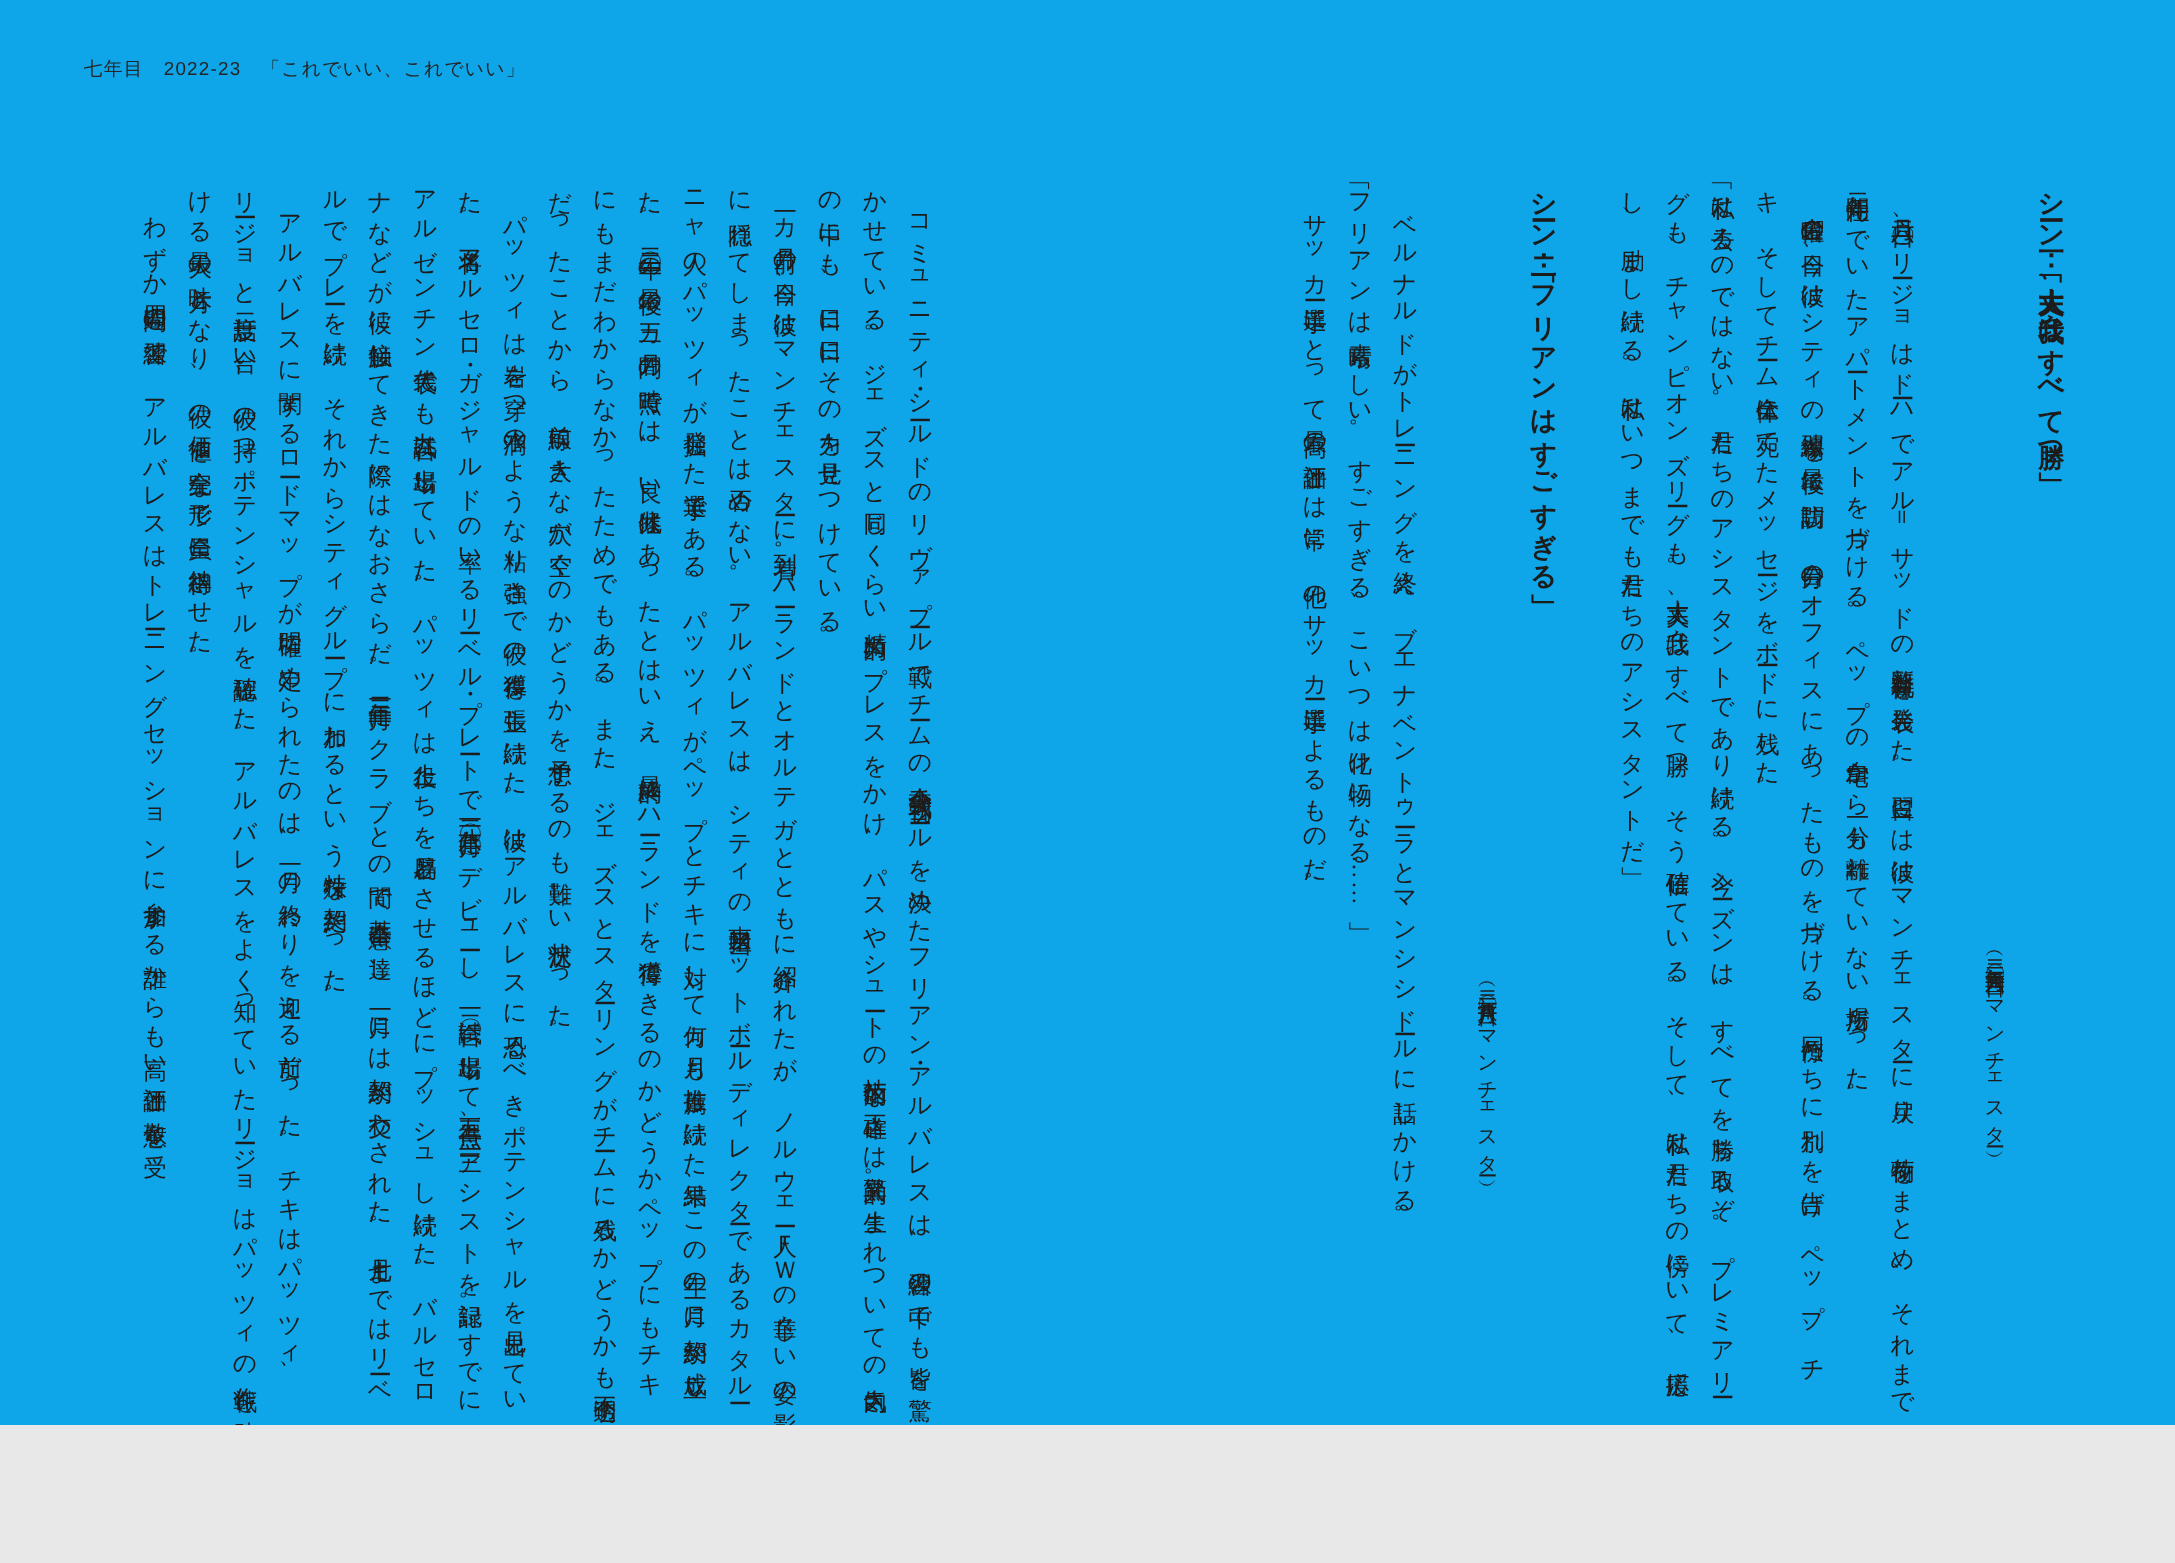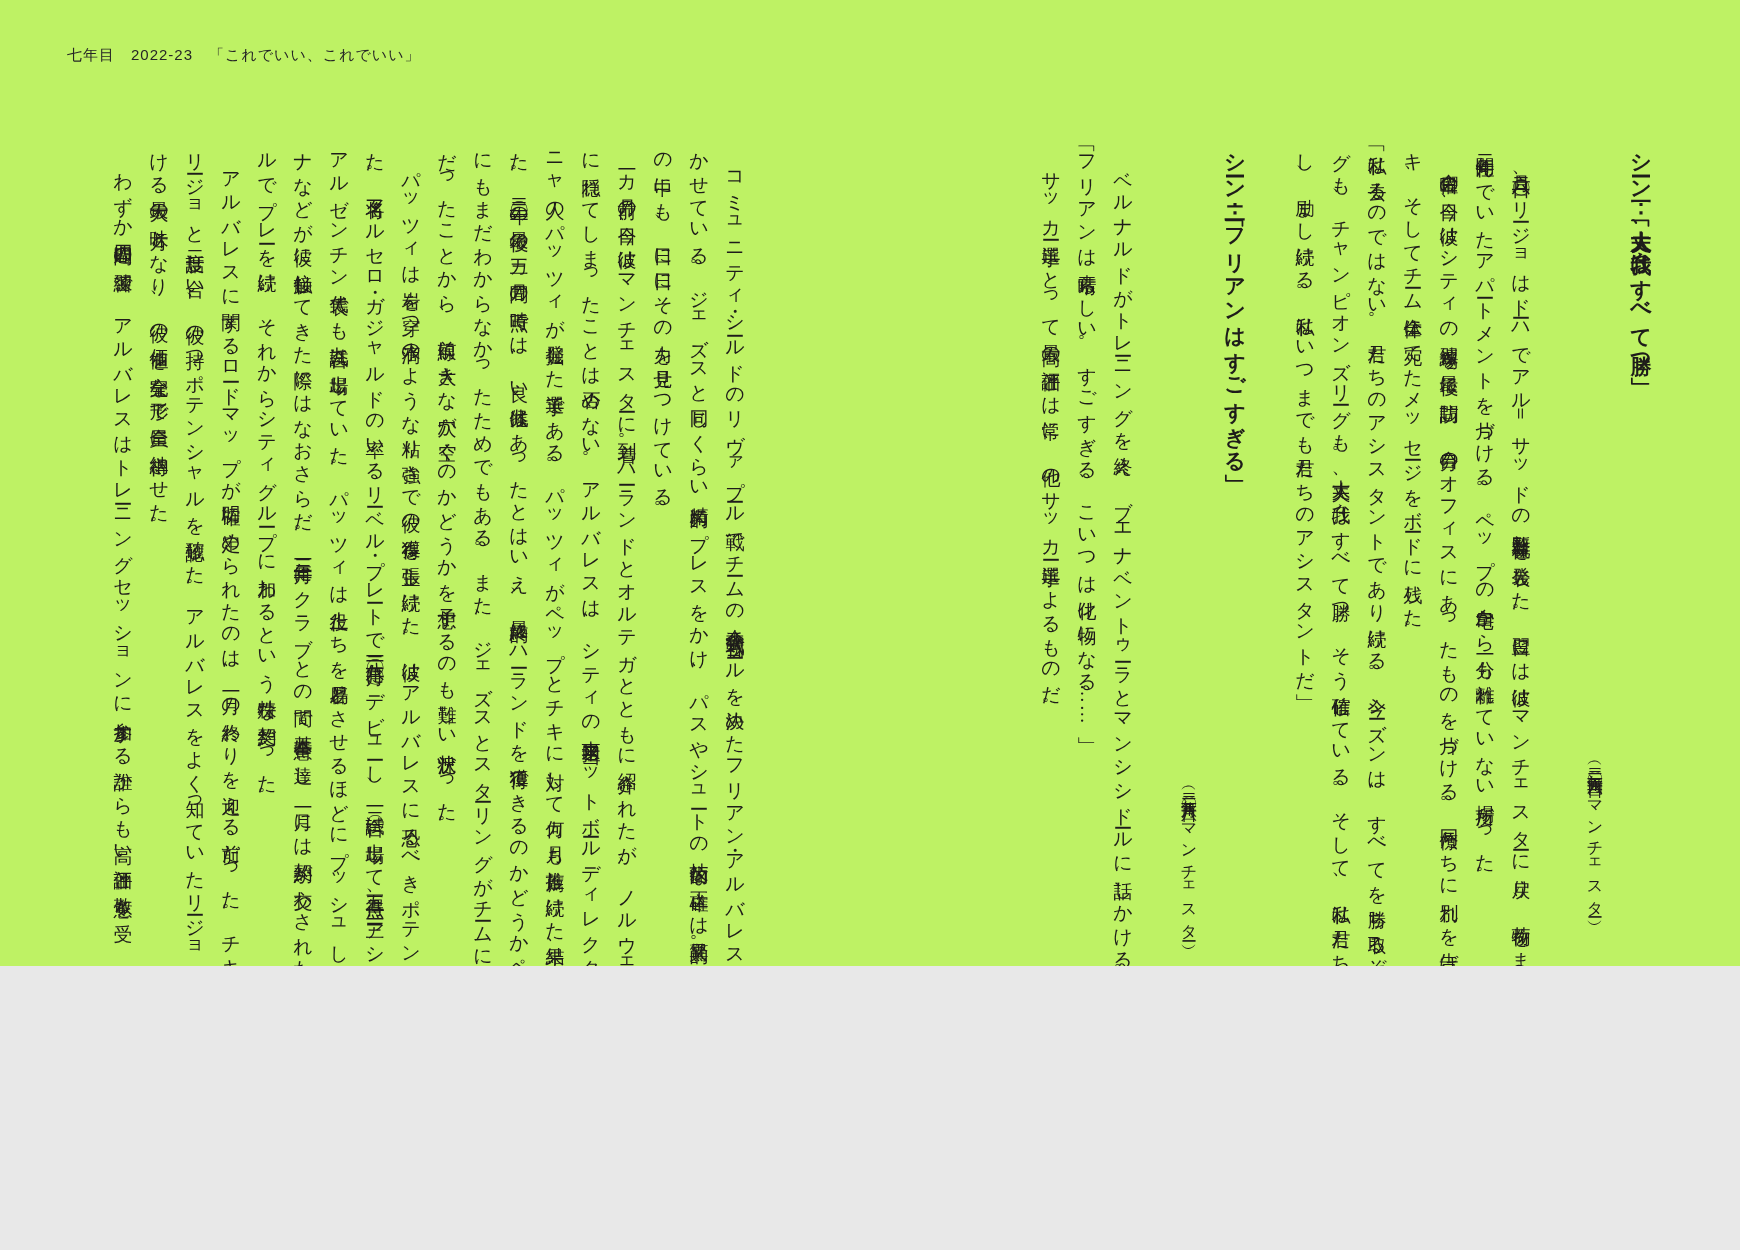--- a/index.html
+++ b/index.html
@@ -1,20 +1,20 @@
 <!DOCTYPE html>
 <html lang="ja"><head>
 <meta charset="utf-8">
 <style>
   html, body { margin: 0; padding: 0; background: #e8e8e8; }
   .sheet {
     position: relative;
     width: 1740px;
-    height: 966px;
-    background: #bef264;
+    height: 1140px;
+    background: #0ea5e9;
     overflow: hidden;
     font-family: "Liberation Serif", "DejaVu Serif", serif;
     color: #1e1c1a;
   }
 
   
   .running-head {
     position: absolute;
     left: 67px;
     top: 46px;

